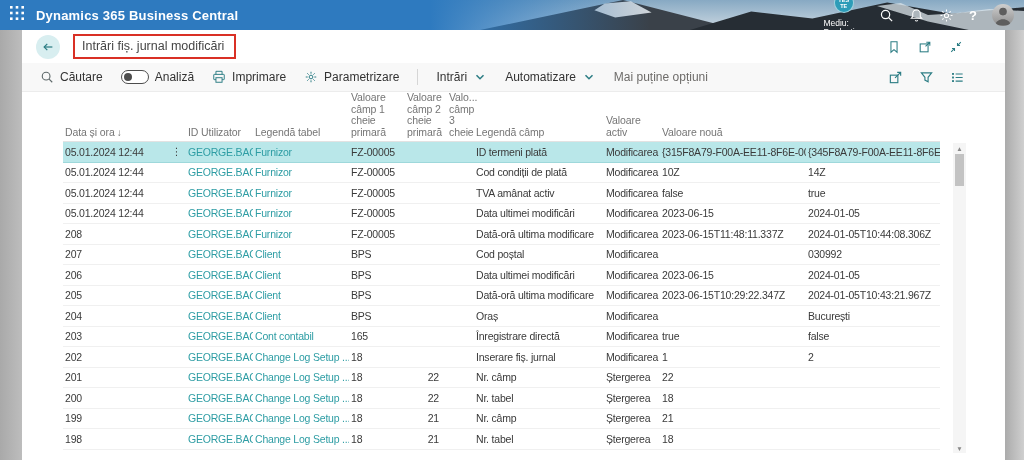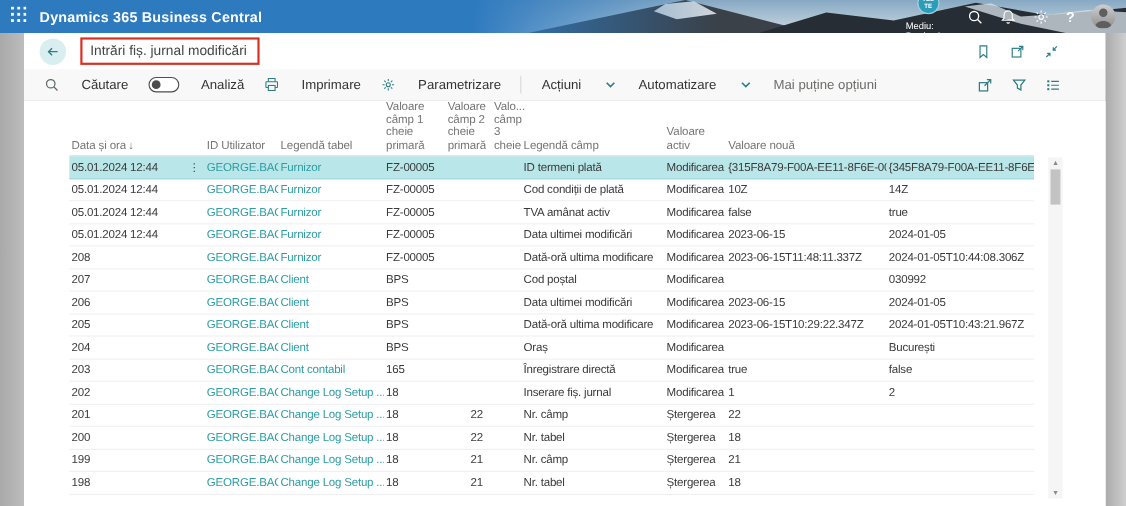--- a/index.html
+++ b/index.html
@@ -35,21 +35,21 @@
   .titlebar { height:33px; display:flex; align-items:center; padding:0 14px; background:#fff; }
   .back { width:24px; height:24px; border-radius:50%; background:#d8eef0; display:grid; place-items:center; margin-right:13px; cursor:pointer; }
   .back svg { width:14px; height:14px; color:#2c7d84; }
   .title-box { border:2px solid #d93025; padding:3px 10px 4px 7px; font-size:12.5px; color:#454545; white-space:nowrap; }
   .title-icons { margin-left:auto; display:flex; gap:17px; color:#2c7d84; margin-right:28px; }
   .title-icons svg { width:14px; height:14px; display:block; cursor:pointer; }
 
   
   .commandbar { height:29px; background:#f8f8f8; border-bottom:1px solid #ececec; display:flex; align-items:center;
                 padding:0 14px 0 18px; font-size:12px; color:#333; gap:18px; white-space:nowrap; }
-  .cmd { display:flex; align-items:flex-end; gap:20px; cursor:pointer; }
+  .cmd { display:flex; align-items:flex-end; gap:6px; cursor:pointer; }
   .cmd svg { width:14px; height:14px; color:#2c7d84; }
   .cmd .gray-ic { color:#5f6a6b; }
   .toggle { width:28px; height:14px; border:1px solid #4d4d4d; border-radius:8px; position:relative; background:#fff; }
   .knob { position:absolute; left:2px; top:2px; width:8px; height:8px; border-radius:50%; background:#4d4d4d; }
   .chev { width:10px; height:10px; color:#555; }
   .divider { width:1px; height:16px; background:#d6d6d6; }
   .muted { color:#6e6c6a; }
   .cmd-right { margin-left:auto; display:flex; gap:16px; color:#2c7d84; margin-right:26px; }
   .cmd-right svg { width:15px; height:15px; display:block; cursor:pointer; }
 
@@ -202,21 +202,21 @@
       </span>
       <span class="cmd">
         <svg viewBox="0 0 16 16" fill="none" stroke="currentColor" stroke-width="1.1">
           <circle cx="8" cy="8" r="2.1"></circle>
           <path d="M8 2v2.2M8 11.8V14M2 8h2.2M11.8 8H14M3.8 3.8l1.5 1.5M10.7 10.7l1.5 1.5M12.2 3.8l-1.5 1.5M5.3 10.7l-1.5 1.5"></path>
         </svg>
         <span>Parametrizare</span>
       </span>
       <span class="divider"></span>
       <span class="cmd">
-        <span>Acțiuni</span>
+        <span>Intrări</span>
         <svg class="chev" viewBox="0 0 12 12" fill="none" stroke="currentColor" stroke-width="1.3">
             <path d="M3 4.5 6 7.5 9 4.5"></path>
           </svg>
       </span>
       <span class="cmd">
         <span>Automatizare</span>
         <svg class="chev" viewBox="0 0 12 12" fill="none" stroke="currentColor" stroke-width="1.3">
             <path d="M3 4.5 6 7.5 9 4.5"></path>
           </svg>
       </span>

